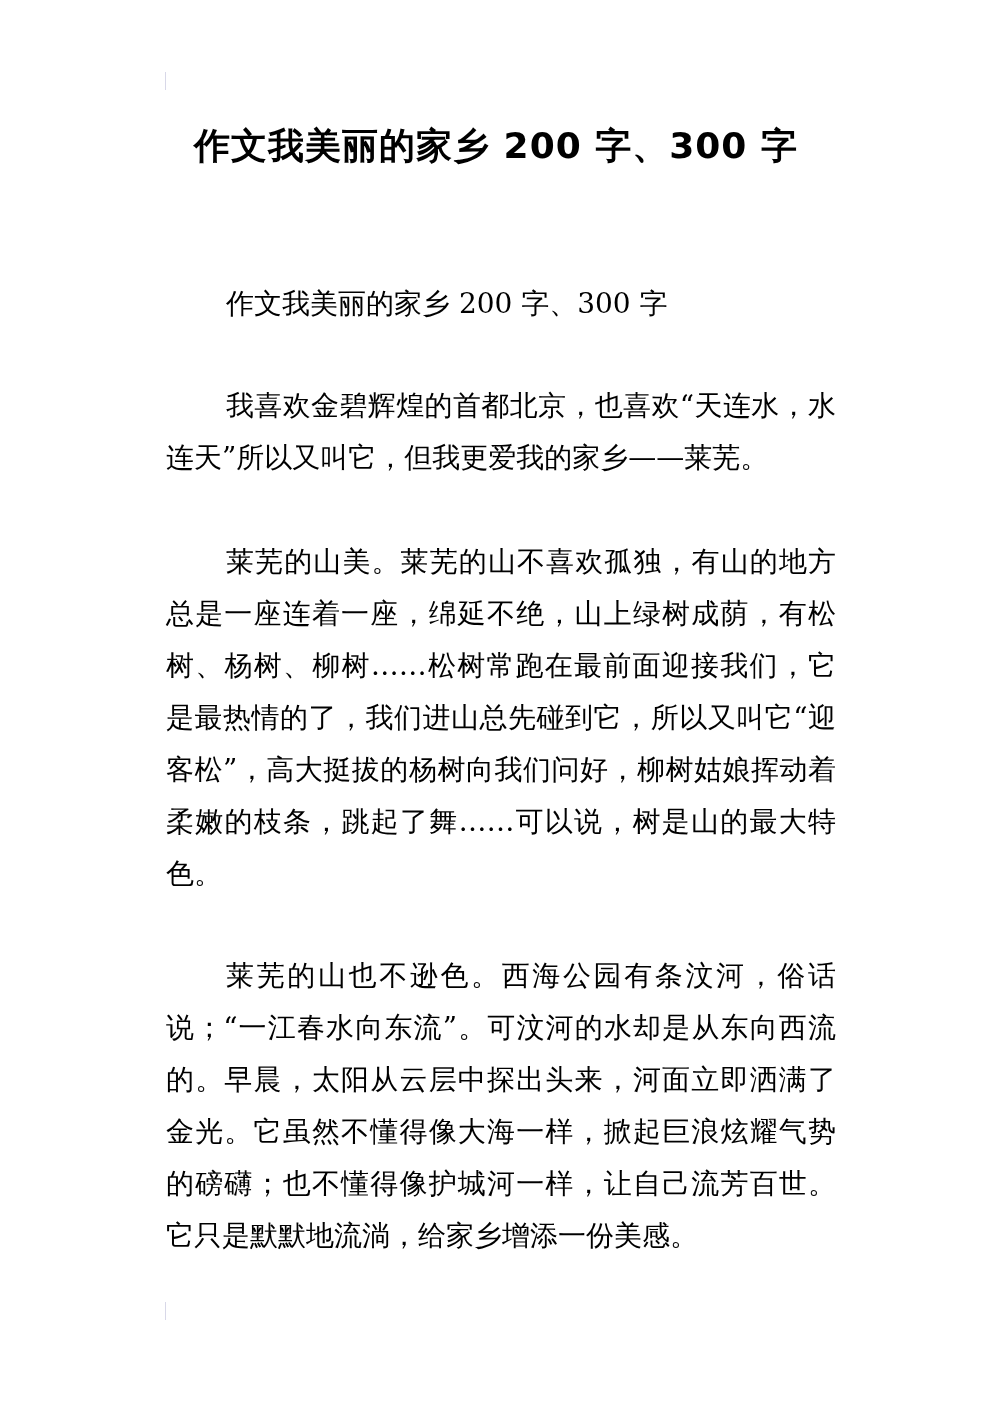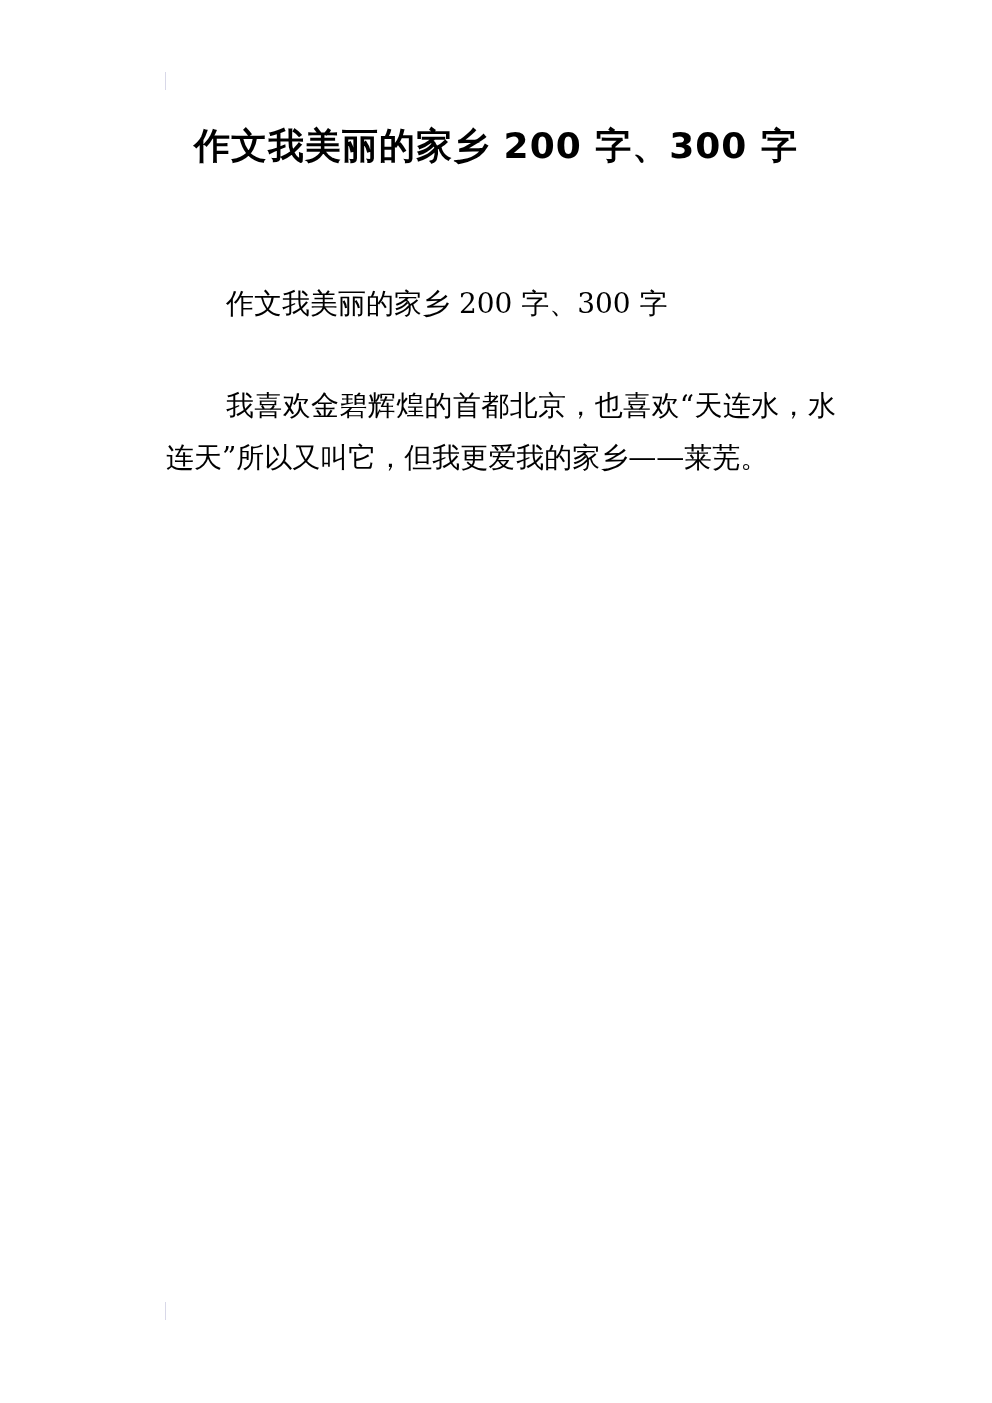--- a/index.html
+++ b/index.html
@@ -64,16 +64,18 @@
 
 <div class="page">
   <div class="corner-mark top"></div>
 
   <h1 class="doc-title" style="margin:0;">作文我美丽的家乡 200 字、300 字</h1>
 
   <p class="body-text para subtitle">作文我美丽的家乡 200 字、300 字</p>
 
   <p class="body-text para p1">我喜欢金碧辉煌的首都北京，也喜欢“天连水，水连天”所以又叫它，但我更爱我的家乡——莱芜。</p>
 
+  <p class="body-text para p2">莱芜的山美。莱芜的山不喜欢孤独，有山的地方总是一座连着一座，绵延不绝，山上绿树成荫，有松树、杨树、柳树……松树常跑在最前面迎接我们，它是最热情的了，我们进山总先碰到它，所以又叫它“迎客松”，高大挺拔的杨树向我们问好，柳树姑娘挥动着柔嫩的枝条，跳起了舞……可以说，树是山的最大特色。</p>
 
+  <p class="body-text para p3">莱芜的山也不逊色。西海公园有条汶河，俗话说；“一江春水向东流”。可汶河的水却是从东向西流的。早晨，太阳从云层中探出头来，河面立即洒满了金光。它虽然不懂得像大海一样，掀起巨浪炫耀气势的磅礴；也不懂得像护城河一样，让自己流芳百世。它只是默默地流淌，给家乡增添一份美感。</p>
 
   <div class="corner-mark bottom"></div>
 </div>
 
 </body></html>

